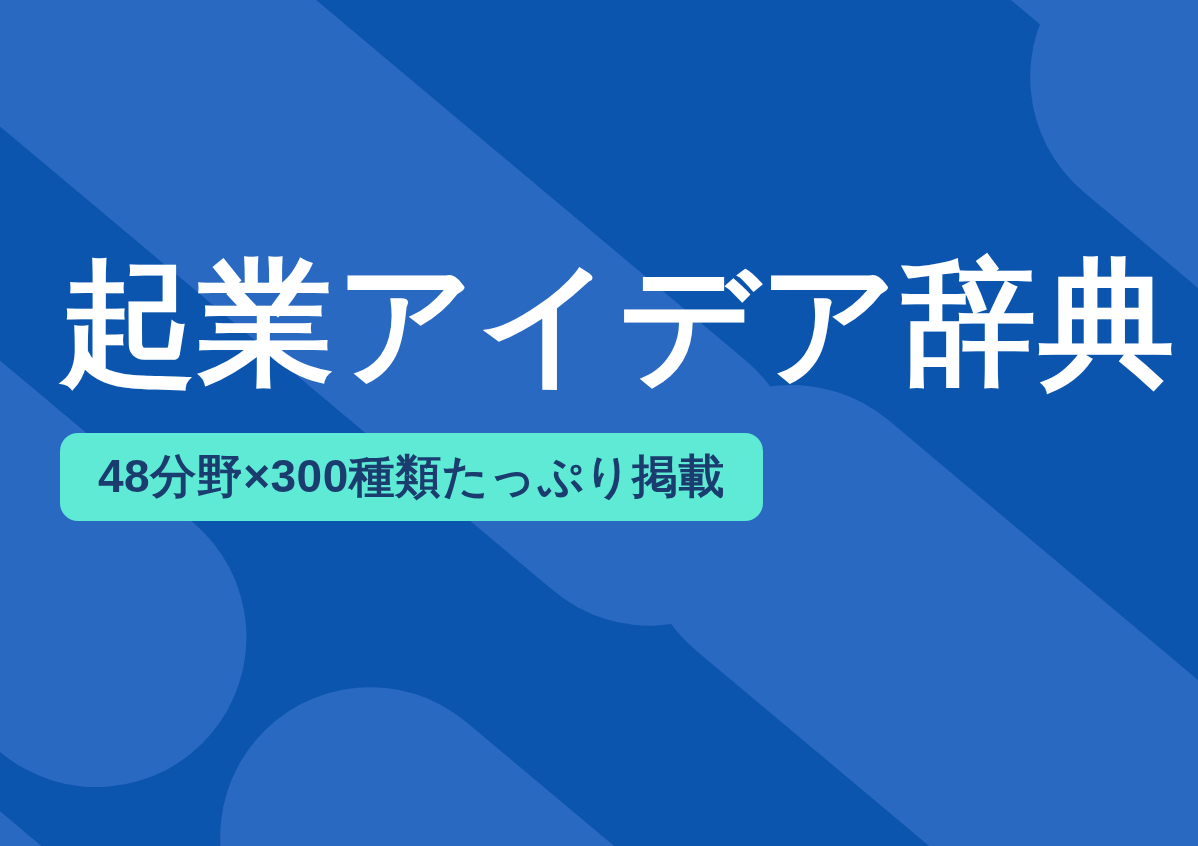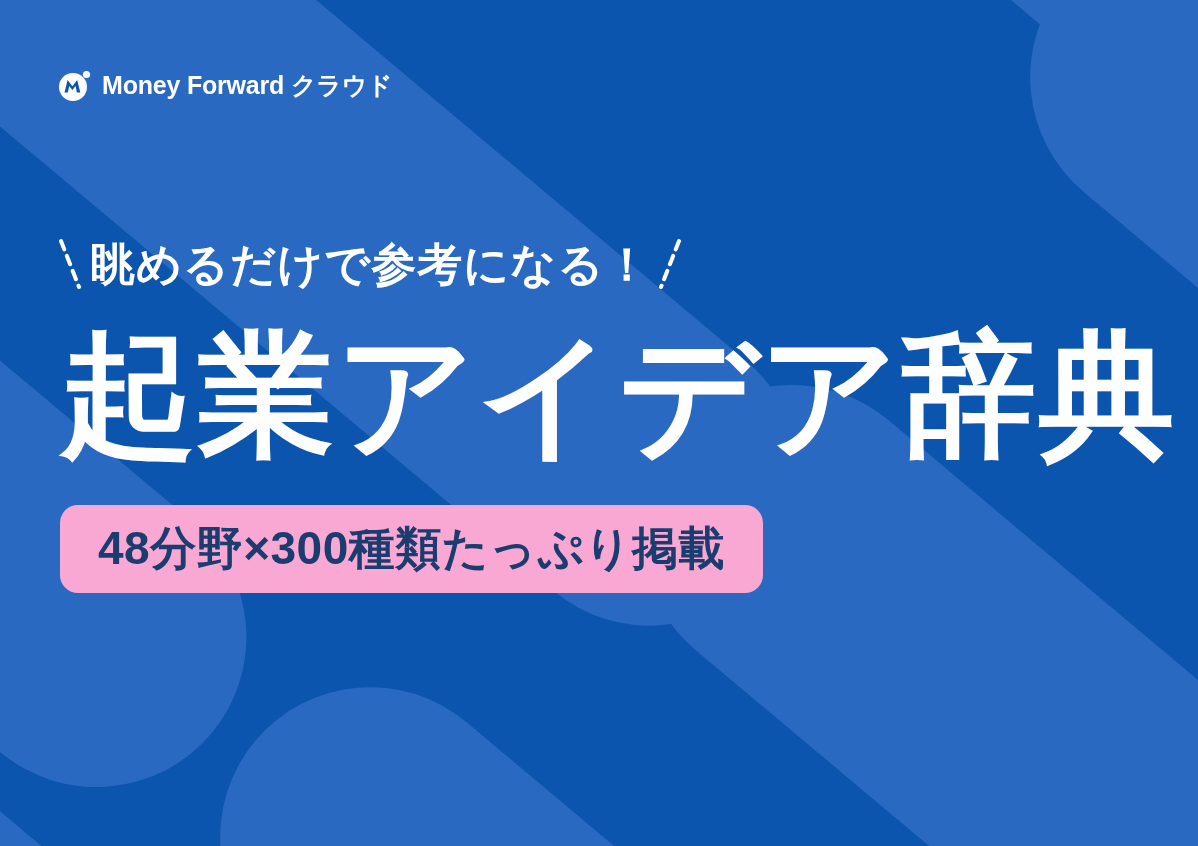--- a/index.html
+++ b/index.html
@@ -164,21 +164,21 @@
     letter-spacing: 2px;
     white-space: nowrap;
     margin-top: 24px;
     margin-left: 2px;
   }
 
   .badge {
     display: inline-block;
     margin-top: 38px;
     margin-left: 2px;
-    background: #f9a8d4;
+    background: #5eead4;
     color: #1A3C6E;
     border-radius: 18px;
     padding: 20px 38px 22px 38px;
     font-size: 46px;
     font-weight: 700;
     letter-spacing: 0.5px;
     line-height: 1;
     white-space: nowrap;
   }
 </style>
@@ -191,46 +191,23 @@
     <div class="pill pill-tl"></div>
     <div class="pill pill-left2"></div>
     <div class="pill pill-tr"></div>
     <div class="pill pill-mr"></div>
     <div class="pill pill-br"></div>
     <div class="pill pill-bl"></div>
     <div class="pill pill-bc"></div>
     <div class="circle circle-br"></div>
   </div>
 
-  <div class="logo">
-    <span class="logo-mark">
-      <svg width="34" height="34" viewBox="0 0 34 34" aria-hidden="true">
-        <circle cx="15" cy="19" r="14" fill="#ffffff"></circle>
-        <path d="M6.5 24.5 L9.6 12.0 L14.4 18.2 L19.2 12.0 L22.3 24.5 L18.9 24.5 L17.6 18.0 L14.4 22.1 L11.2 18.0 L9.9 24.5 Z" fill="#0B55AE"></path>
-        <circle cx="28.5" cy="6.5" r="3.6" fill="#ffffff"></circle>
-      </svg>
-    </span>
-    <span class="logo-text">Money Forward クラウド</span>
+
+  <div class="headline">
+
+
+    <div class="main-title">起業アイデア辞典</div>
+
+    <div class="badge">48分野×300種類たっぷり掲載</div>
+
   </div>
 
-  <div class="headline">
-
-    <div class="eyebrow-row">
-      <span class="slash">
-        <svg width="26" height="56" viewBox="0 0 26 56" aria-hidden="true">
-          <line x1="3" y1="5" x2="21" y2="51" stroke="#ffffff" stroke-width="4" stroke-linecap="round" stroke-dasharray="9 7"></line>
-        </svg>
-      </span>
-      <span class="eyebrow-text">眺めるだけで参考になる！</span>
-      <span class="slash">
-        <svg width="26" height="56" viewBox="0 0 26 56" aria-hidden="true">
-          <line x1="23" y1="5" x2="5" y2="51" stroke="#ffffff" stroke-width="4" stroke-linecap="round" stroke-dasharray="9 7"></line>
-        </svg>
-      </span>
-    </div>
-
-    <div class="main-title">起業アイデア辞典</div>
-
-    <div class="badge">48分野×300種類たっぷり掲載</div>
-
-  </div>
-
 </div>
 
 </body></html>

